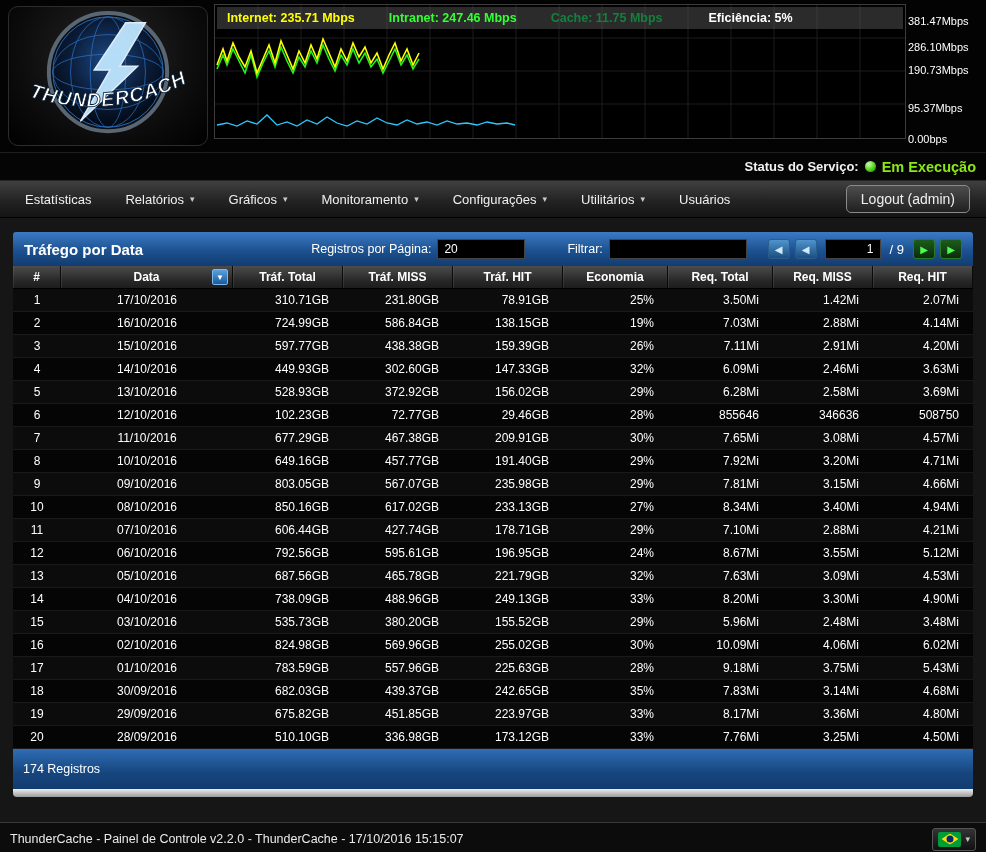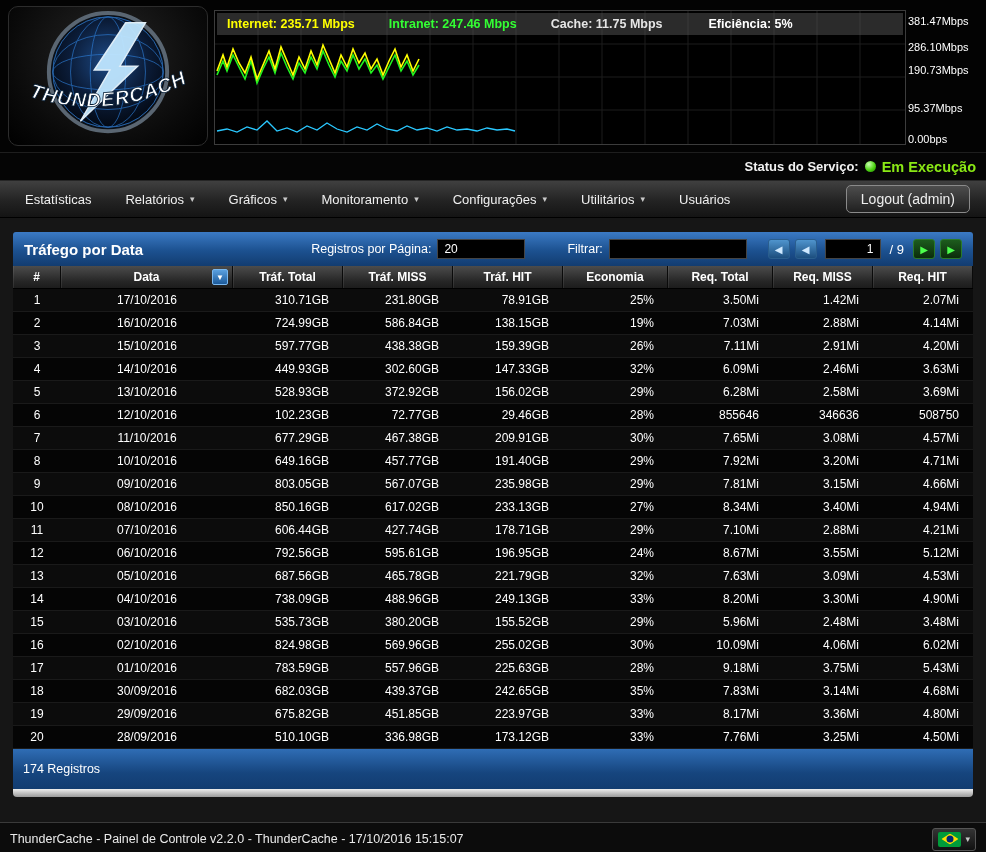--- a/index.html
+++ b/index.html
@@ -4,30 +4,30 @@
 <style>
   * { margin:0; padding:0; box-sizing:border-box; }
   html,body { width:986px; height:852px; background:#000; overflow:hidden;
     font-family:"Liberation Sans", sans-serif; color:#fff; }
 
   
   .header { position:relative; height:153px; background:#030303; border-bottom:1px solid #1e1e1e; }
   .logo-box { position:absolute; left:8px; top:6px; width:200px; height:140px;
     background:radial-gradient(ellipse at 50% 35%, #262626 0%, #0a0a0a 70%, #000 100%);
     border:1px solid #2c2c2c; border-radius:10px; }
-  .graph-panel { position:absolute; left:214px; top:10px; width:692px; height:135px;
+  .graph-panel { position:absolute; left:214px; top:4px; width:692px; height:135px;
     background:#000; border:1px solid #3c3c3c; }
   .graph-panel svg.plot { position:absolute; left:0; top:0; }
   .legend { position:absolute; left:2px; top:2px; right:2px; height:22px;
     background:rgba(95,95,95,.45); display:flex; align-items:center;
     font-size:12.5px; font-weight:bold; white-space:nowrap; }
   .lg { margin-left:10px; }
   .lg.eff { margin-left:46px; }
   .lg-internet { color:#ffff00; } .lg-intranet { color:#33ff33; }
-  .lg-cache { color:#e5e5e5; } .lg-eff { color:#ffffff; }
+  .lg-cache { color:#15803d; } .lg-eff { color:#ffffff; }
   .scale { position:absolute; left:908px; top:0; width:78px; height:150px; font-size:11px; }
   .scale span { position:absolute; left:0; white-space:nowrap; }
   .scale span:nth-child(1){ top:15px; } .scale span:nth-child(2){ top:41px; }
   .scale span:nth-child(3){ top:64px; } .scale span:nth-child(4){ top:102px; }
   .scale span:nth-child(5){ top:133px;text-align:right; }
 
   
   .status-bar { height:28px; display:flex; align-items:center; justify-content:flex-end;
     gap:6px; padding-right:10px; background:#050505; border-bottom:1px solid #262626; }
   .status-label { font-size:13px; font-weight:bold; color:#f2f2f2; }

